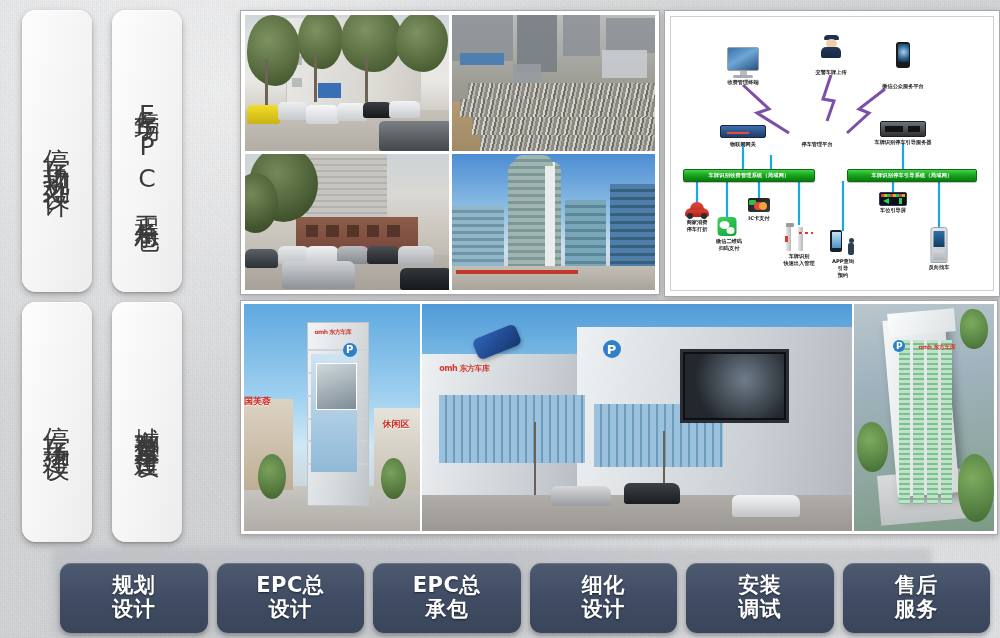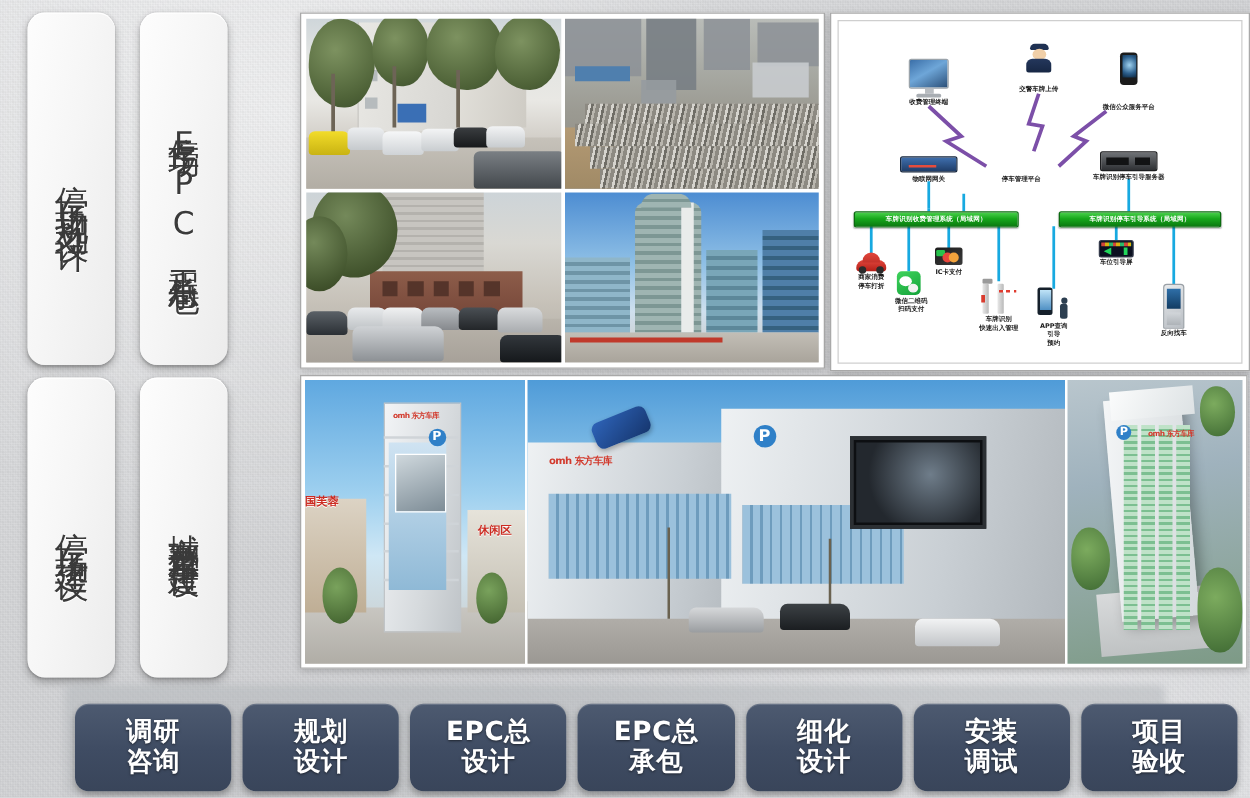--- a/index.html
+++ b/index.html
@@ -566,40 +566,36 @@
     <div class="logo" style="left:46%;top:17%">omh 东方车库</div>
     <div class="green" style="left:2%;top:52%;width:22%;height:22%"></div>
     <div class="green" style="right:0%;top:66%;width:26%;height:30%"></div>
     <div class="green" style="right:4%;top:2%;width:20%;height:18%"></div>
   </div>
 </div>
 
 <div id="steps-shadow"></div>
 <div id="steps">
   <div class="step">
-    <span class="l1">调研</span>
-    <span class="l2">咨询</span>
-  </div>
-  <div class="step">
     <span class="l1">规划</span>
     <span class="l2">设计</span>
   </div>
   <div class="step">
     <span class="l1">EPC总</span>
     <span class="l2">设计</span>
   </div>
   <div class="step">
     <span class="l1">EPC总</span>
     <span class="l2">承包</span>
   </div>
   <div class="step">
     <span class="l1">细化</span>
     <span class="l2">设计</span>
   </div>
   <div class="step">
     <span class="l1">安装</span>
     <span class="l2">调试</span>
   </div>
   <div class="step">
-    <span class="l1">项目</span>
-    <span class="l2">验收</span>
+    <span class="l1">售后</span>
+    <span class="l2">服务</span>
   </div>
 </div>
 
 </body></html>

